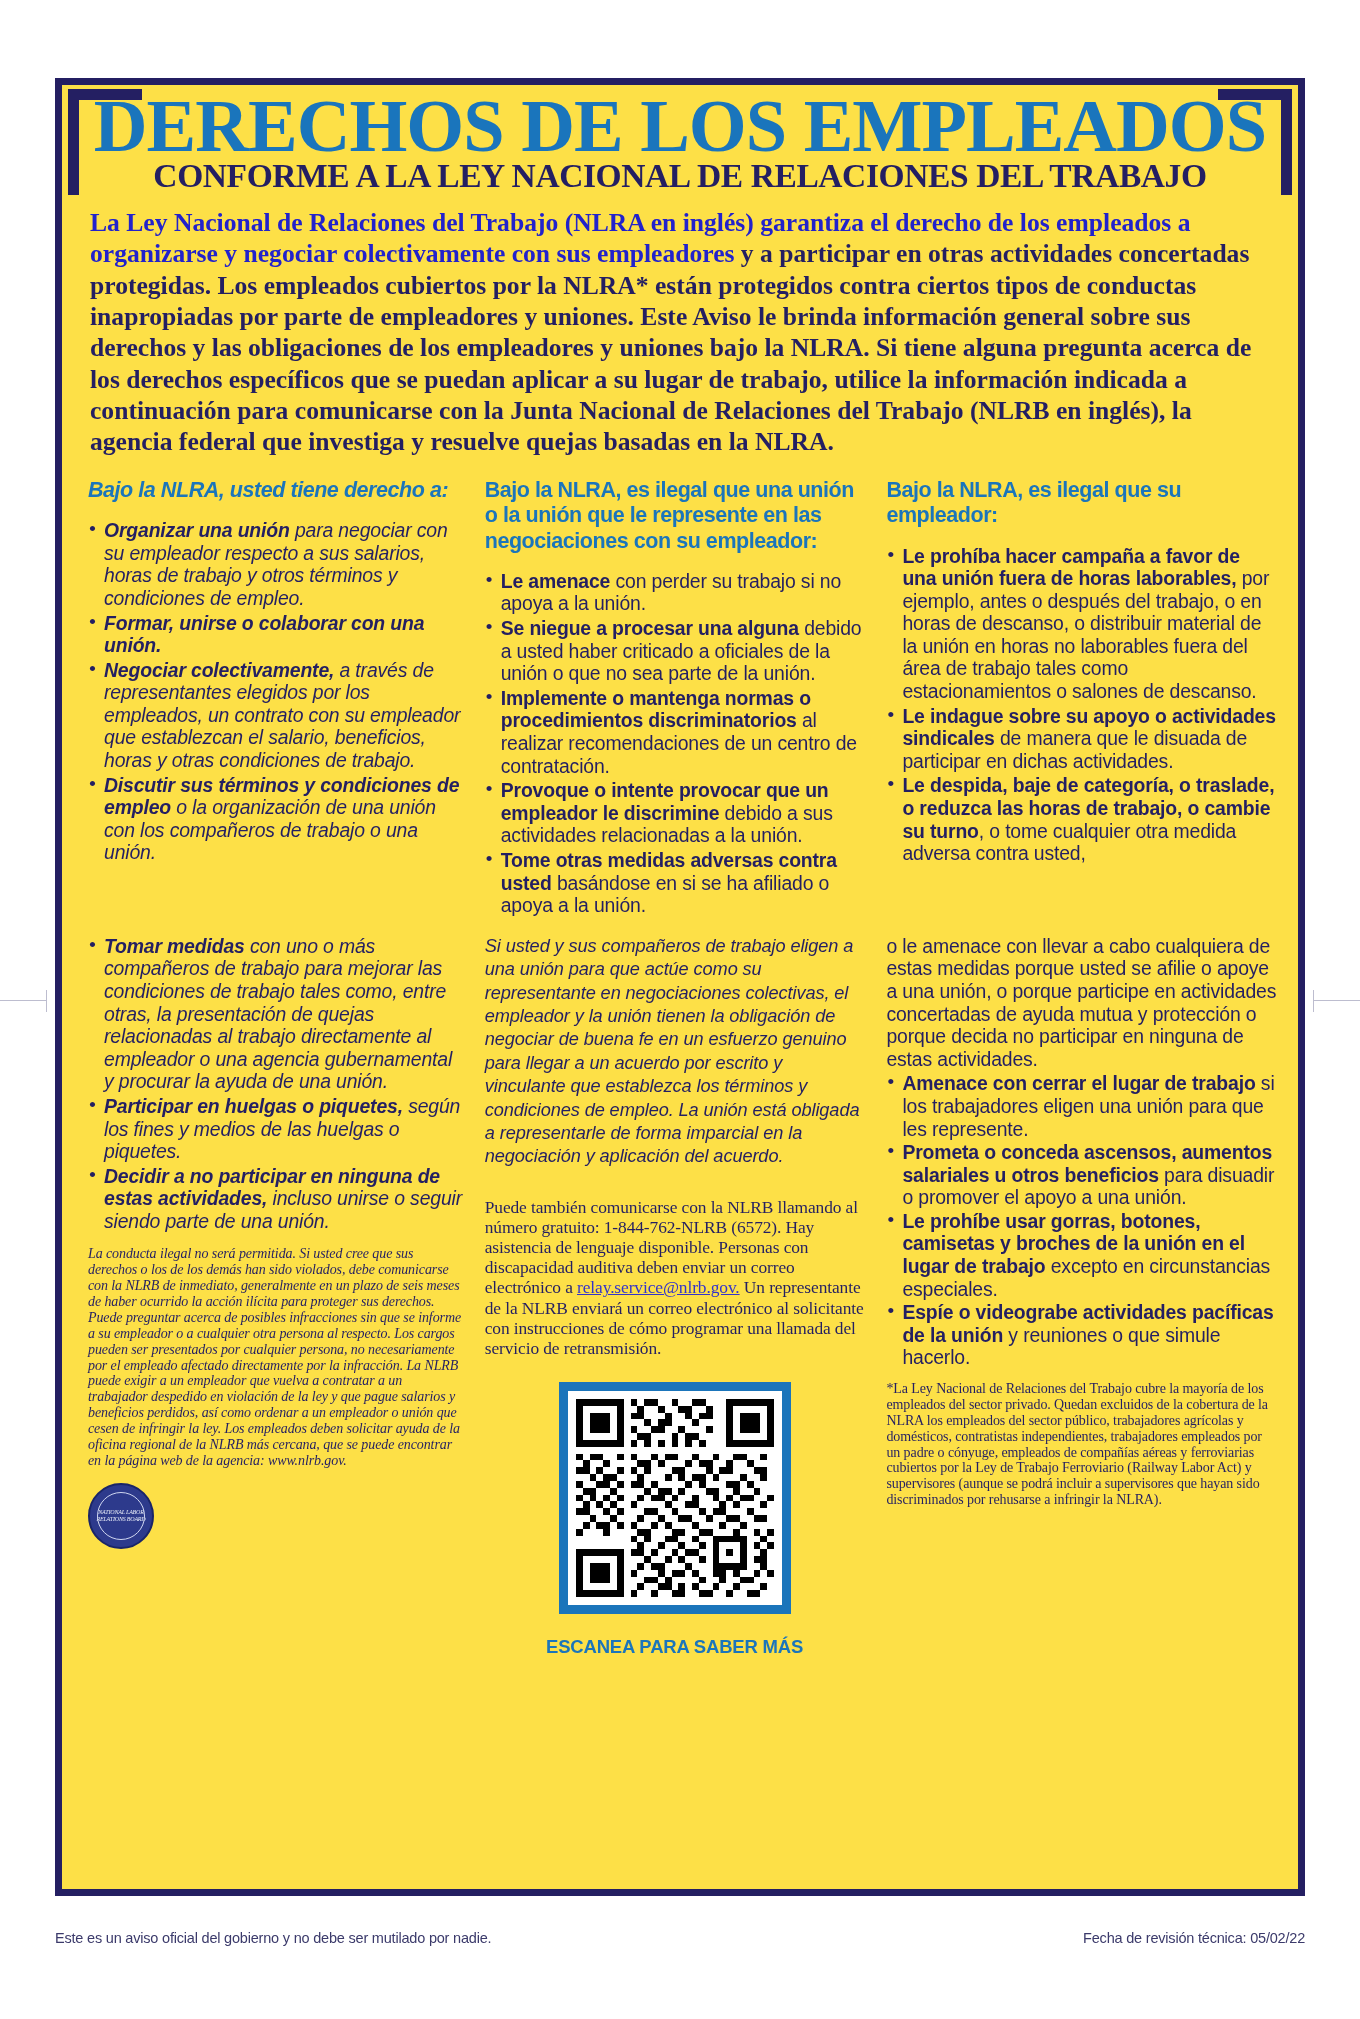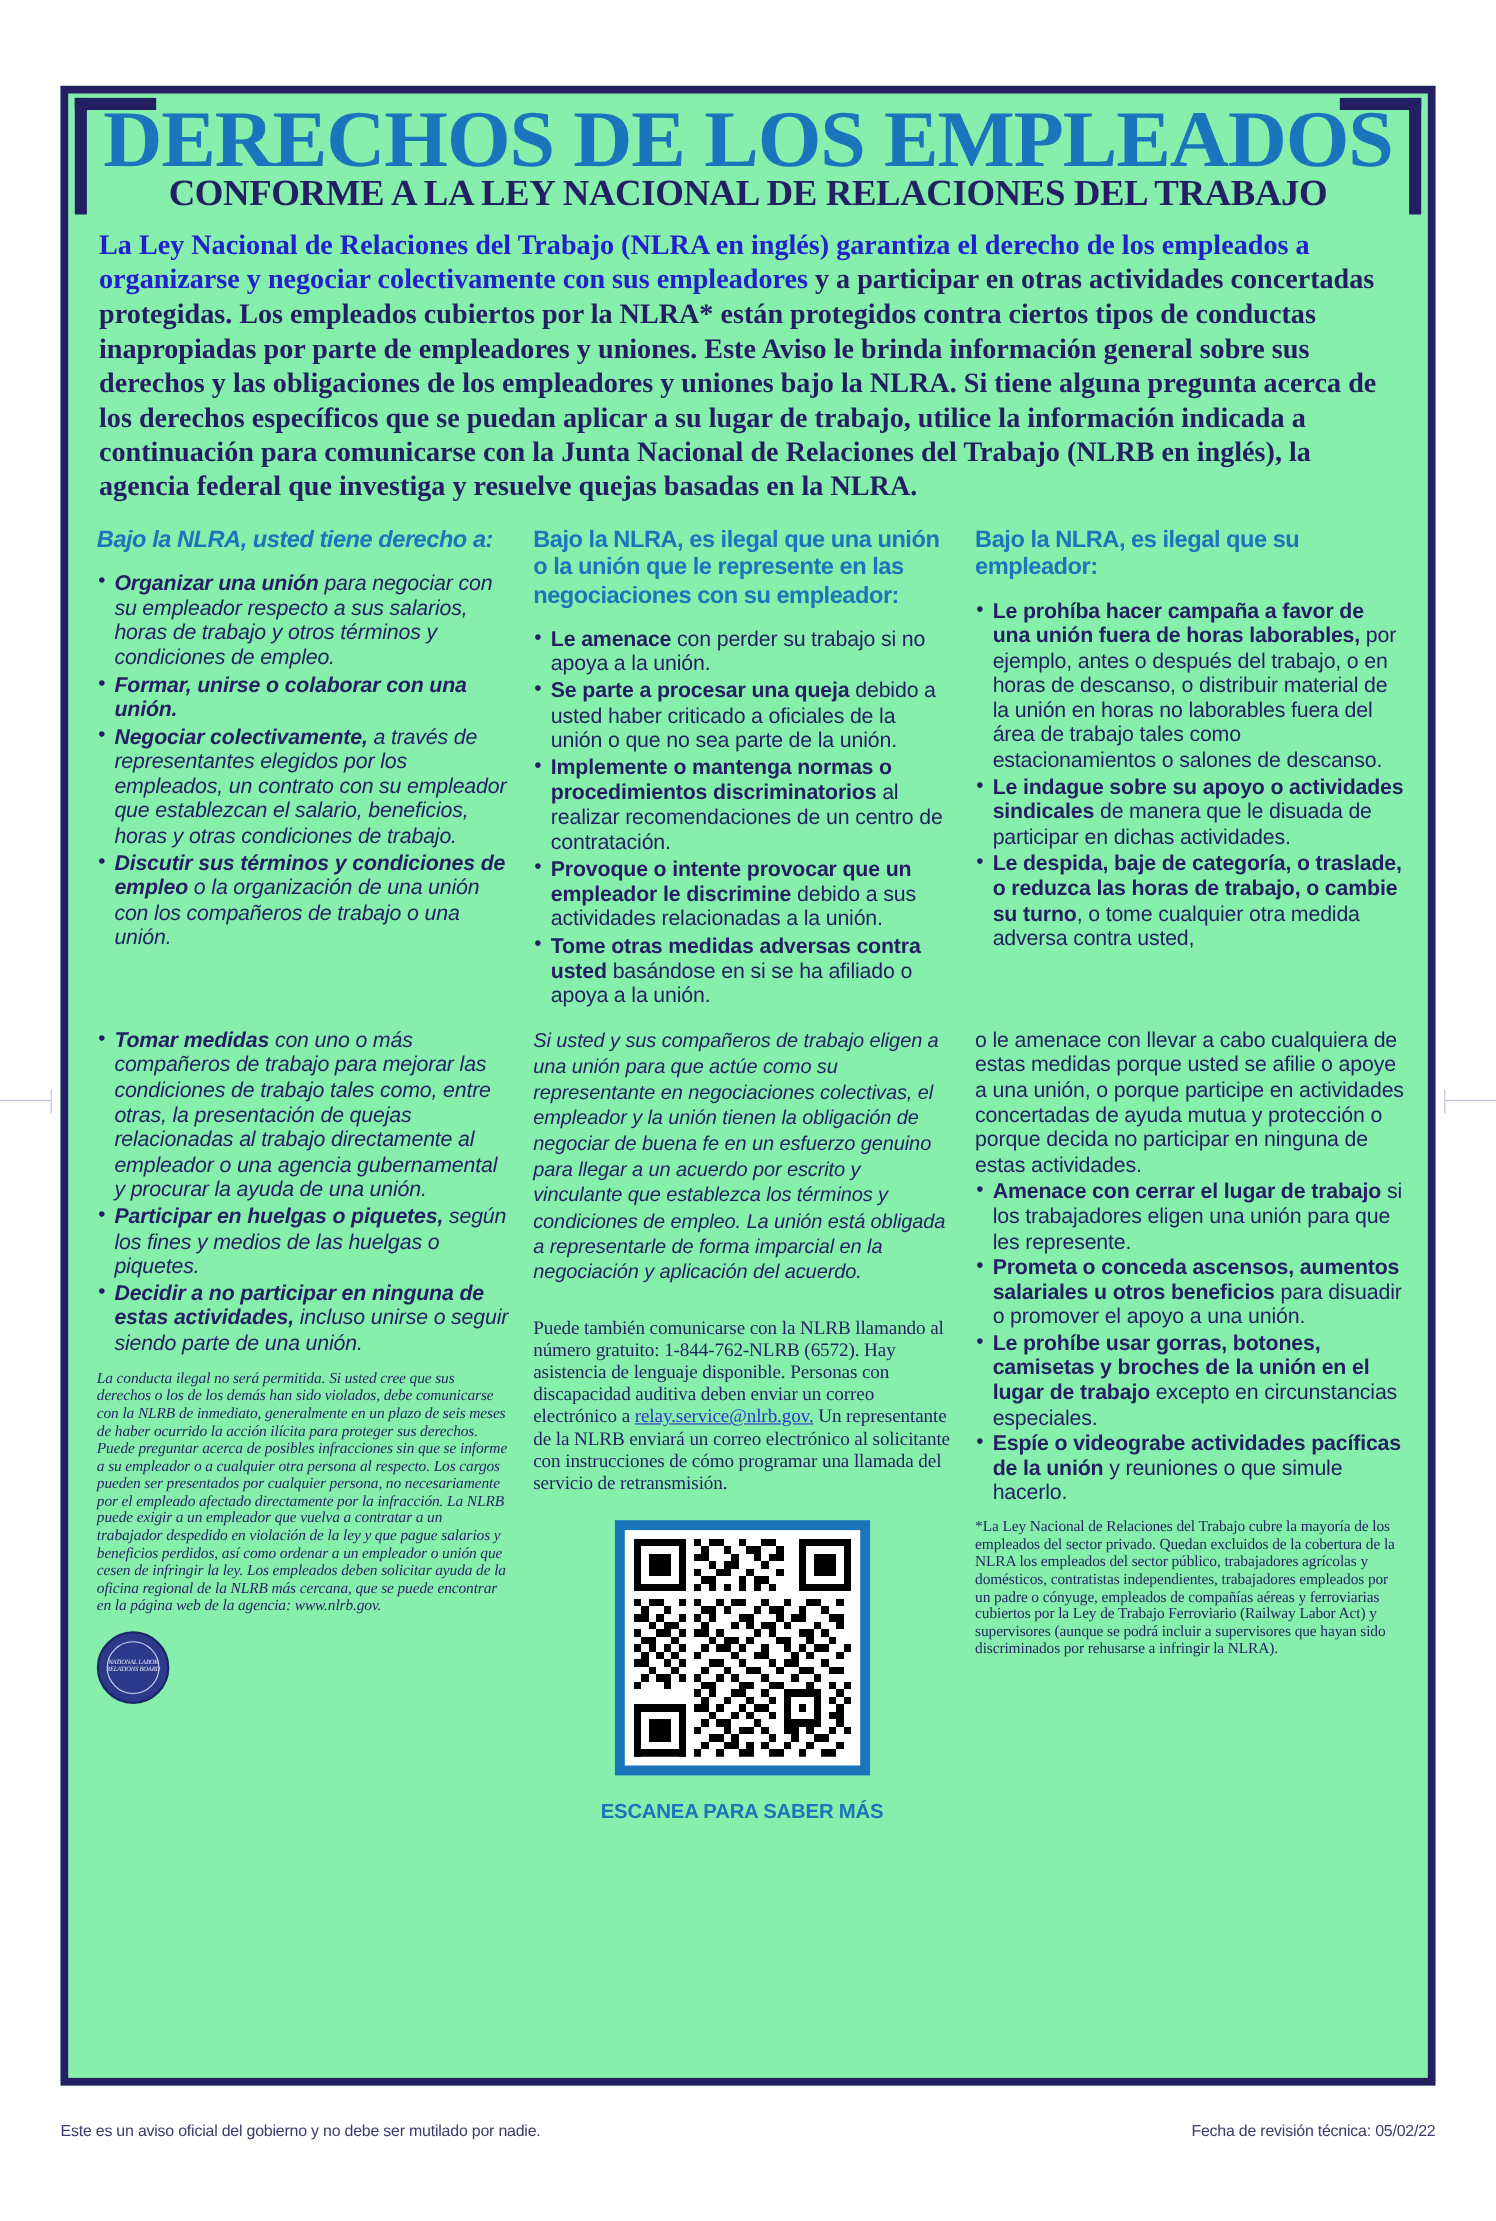--- a/index.html
+++ b/index.html
@@ -7,21 +7,21 @@
     width:1360px;height:2019px;
     font-family:"Liberation Sans",sans-serif;
     -webkit-font-smoothing:antialiased;
     position:relative;overflow:hidden;
   }
   .page{position:absolute;left:0;top:0;width:1360px;height:2019px;background:#fff;}
 
   
   .poster{
     position:absolute;left:55px;top:78px;width:1250px;height:1818px;
-    border:7px solid #241f62;background:#86efac;box-sizing:border-box;
+    border:7px solid #241f62;background:#fde047;box-sizing:border-box;
   }
   .poster-inner{position:absolute;left:0;top:0;right:0;bottom:0;padding:0 14px;box-sizing:border-box;}
 
   
   .masthead{position:relative;padding:6px 0 0 0;}
   .title-main{
     font-family:"Liberation Serif",serif;
     font-weight:bold;color:#1a75bc;
     font-size:73px;line-height:0.98;letter-spacing:-1px;
     white-space:nowrap;text-align:center;
@@ -180,21 +180,21 @@
               <li><b>Formar, unirse o colaborar con una unión.</b><span></span></li>
               <li><b>Negociar colectivamente,</b><span> a través de representantes elegidos por los empleados, un contrato con su empleador que establezcan el salario, beneficios, horas y otras condiciones de trabajo.</span></li>
               <li><b>Discutir sus términos y condiciones de empleo</b><span> o la organización de una unión con los compañeros de trabajo o una unión.</span></li>
             </ul>
         </div>
 
         <div class="col col2">
           <div class="colhead">Bajo la NLRA, es ilegal que una unión o la unión que le represente en las negociaciones con su empleador:</div>
           <ul class="bullets" id="c2-list">
               <li><b>Le amenace</b><span> con perder su trabajo si no apoya a la unión.</span></li>
-              <li><b>Se parte a procesar una queja</b><span> debido a usted haber criticado a oficiales de la unión o que no sea parte de la unión.</span></li>
+              <li><b>Se niegue a procesar una alguna</b><span> debido a usted haber criticado a oficiales de la unión o que no sea parte de la unión.</span></li>
               <li><b>Implemente o mantenga normas o procedimientos discriminatorios</b><span> al realizar recomendaciones de un centro de contratación.</span></li>
               <li><b>Provoque o intente provocar que un empleador le discrimine</b><span> debido a sus actividades relacionadas a la unión.</span></li>
               <li><b>Tome otras medidas adversas contra usted</b><span> basándose en si se ha afiliado o apoya a la unión.</span></li>
             </ul>
         </div>
 
         <div class="col col3">
           <div class="colhead">Bajo la NLRA, es ilegal que su empleador:</div>
           <ul class="bullets" id="c3-list">
               <li><b>Le prohíba hacer campaña a favor de una unión fuera de horas laborables,</b><span> por ejemplo, antes o después del trabajo, o en horas de descanso, o distribuir material de la unión en horas no laborables fuera del área de trabajo tales como estacionamientos o salones de descanso.</span></li>

